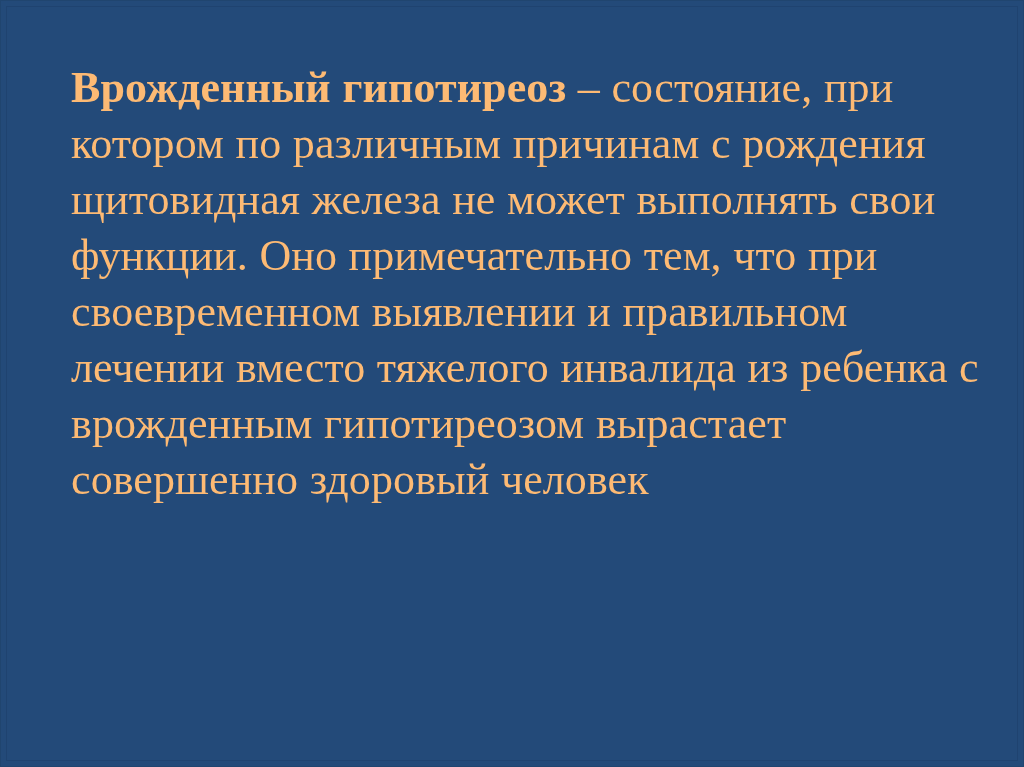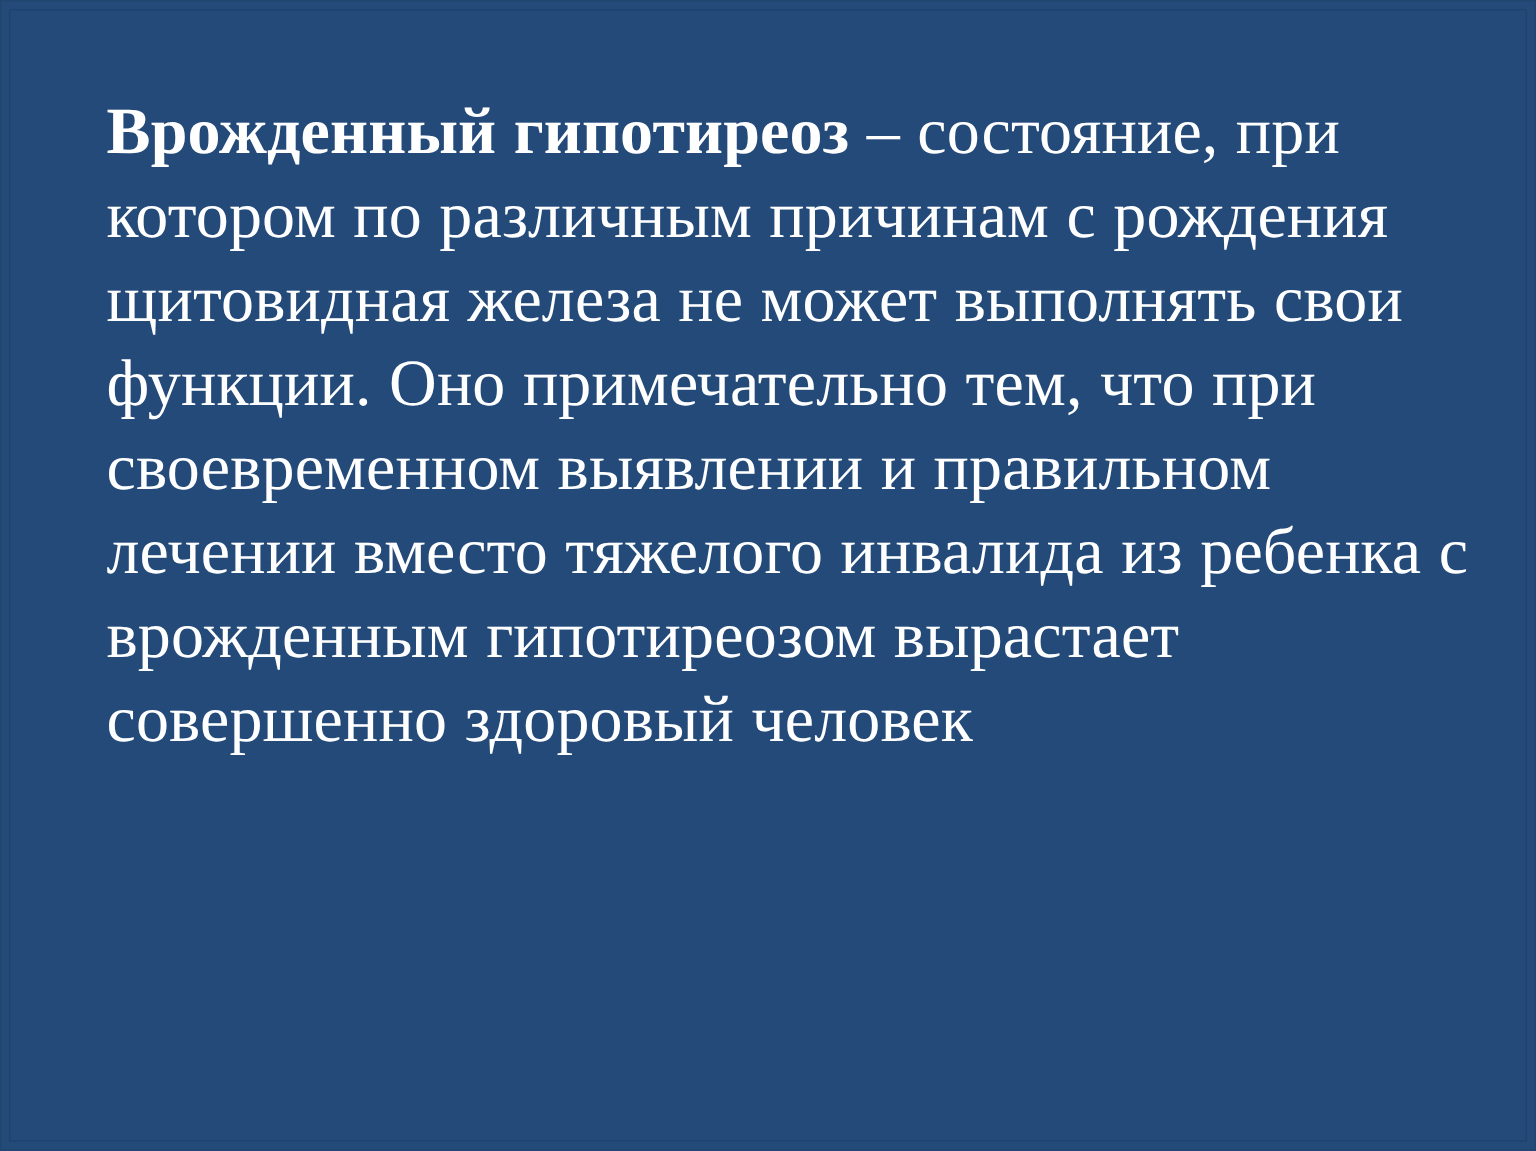--- a/index.html
+++ b/index.html
@@ -47,21 +47,21 @@
   .content-body {
     position: absolute;
     left: 71px;
     top: 60px;
     width: 916px;
     height: 580px;
   }
 
   .body-text {
     margin: 0;
-    color: #ffffff;
+    color: #fdba74;
     font-size: 44px;
     line-height: 56px;
     font-weight: 400;
     text-align: left;
     letter-spacing: 0.1px;
     word-spacing: 0.5px;
     text-rendering: optimizeLegibility;
   }
 
   .body-text .lead {

